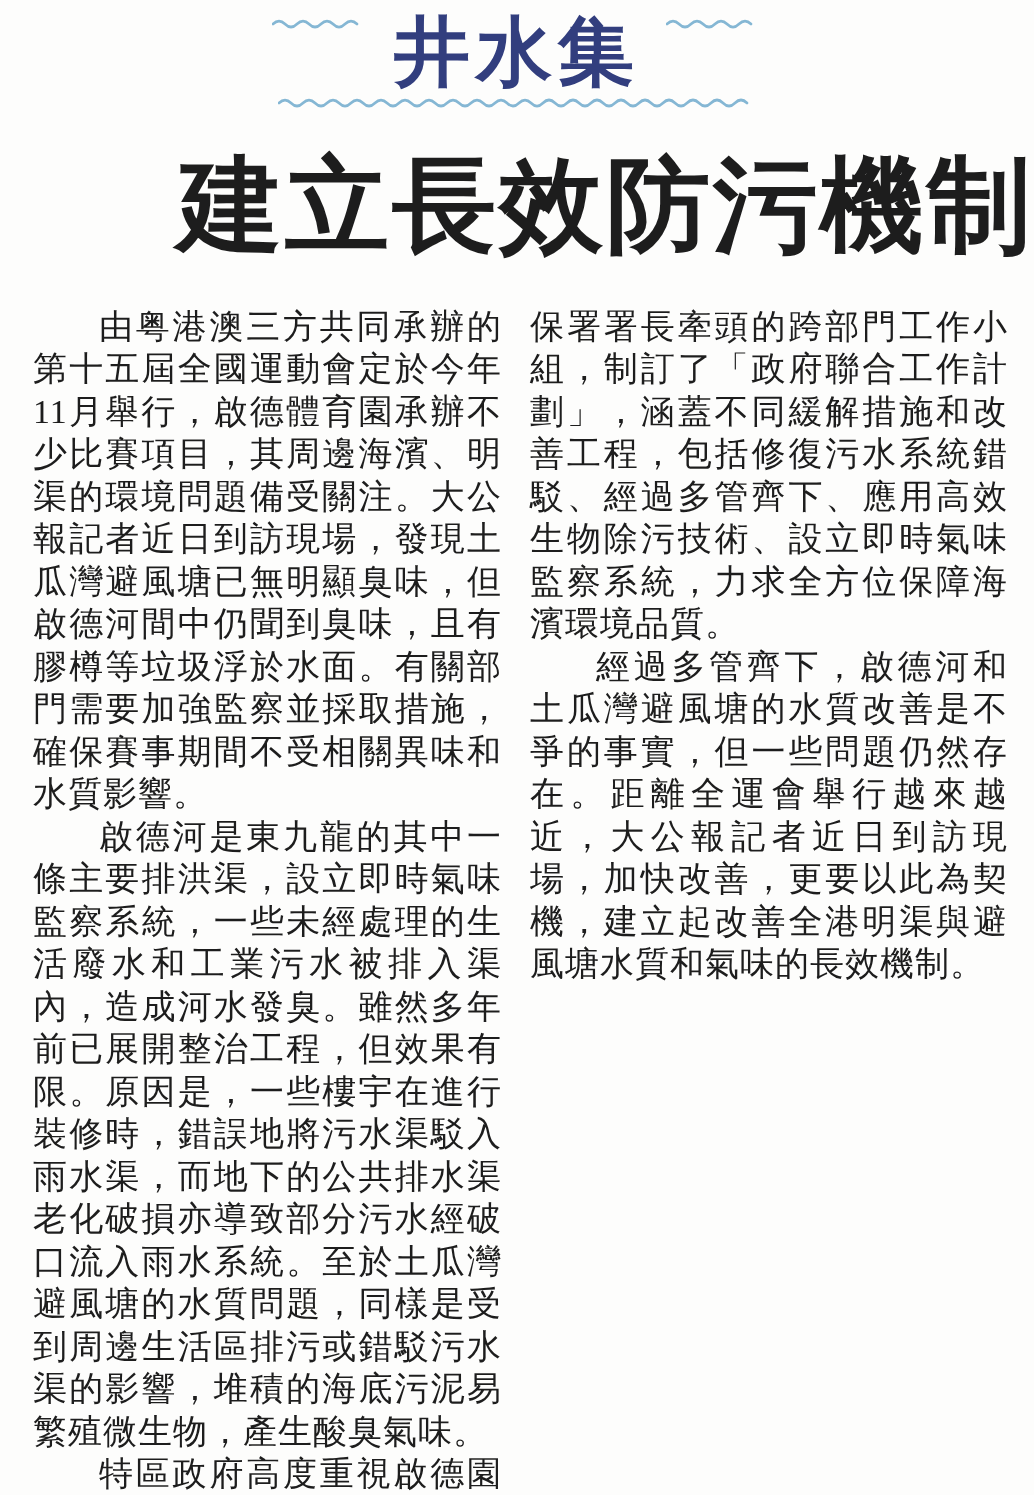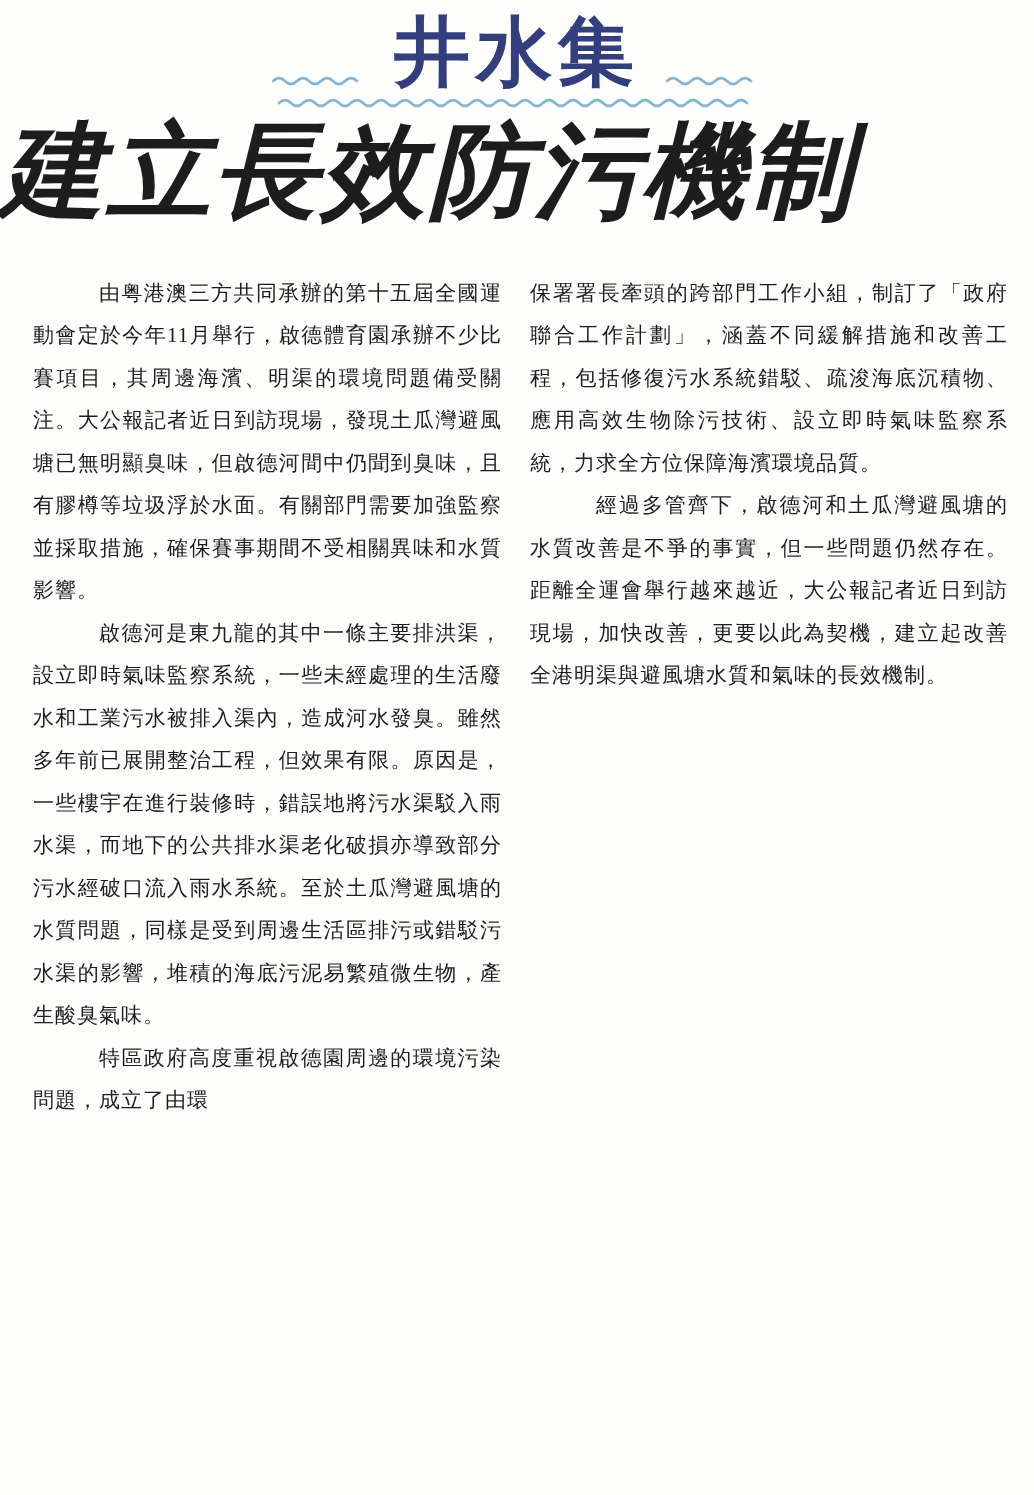--- a/index.html
+++ b/index.html
@@ -25,21 +25,20 @@
 
   
   .masthead {
     padding-top: 14px;
     display: flex;
     flex-direction: column;
     align-items: center;
   }
   .masthead-row {
     display: flex;
-    align-items: flex-end;
     gap: 24px;
   }
   .column-title {
     font-size: 76px;
     line-height: 1.0;
     font-weight: bold;
     color: var(--masthead-blue);
     letter-spacing: 6px;
     white-space: nowrap;
     padding: 0 2px;
@@ -49,42 +48,42 @@
   .wave-long  { width: 478px; height: 16px; margin-top: 3px; }
   .wave path {
     fill: none;
     stroke: var(--wave-blue);
     stroke-width: 2.6;
     stroke-linecap: round;
   }
 
   
   .headline {
-    text-align: left;
+    margin-top: 34px;
+    text-align: right;
     font-size: 104px;
     line-height: 1.22;
     font-weight: bold;
     color: var(--ink);
     letter-spacing: 3px;
     white-space: nowrap;
-    font-style: italic;
   }
 
   
   .article {
     margin-top: 36px;
     padding: 0 26px 0 33px;
     display: flex;
     gap: 28px;
   }
   .column { flex: 0 0 auto; }
   .column-left  { width: 469px; }
   .column-right { width: 478px; }
   .para {
-    font-size: 21px;
+    font-size: 34px;
     line-height: 42.5px;
     letter-spacing: 1px;
     color: var(--ink);
     text-align: justify;
     text-justify: inter-character;
   }
   .para.indent { text-indent: 66px; }
 </style>
 </head>
 <body>
@@ -108,18 +107,18 @@
 
   <h1 class="headline">建立長效防污機制</h1>
 
   <main class="article">
     <div class="column column-left">
       <p class="para indent">由粤港澳三方共同承辦的第十五屆全國運動會定於今年11月舉行，啟德體育園承辦不少比賽項目，其周邊海濱、明渠的環境問題備受關注。大公報記者近日到訪現場，發現土瓜灣避風塘已無明顯臭味，但啟德河間中仍聞到臭味，且有膠樽等垃圾浮於水面。有關部門需要加強監察並採取措施，確保賽事期間不受相關異味和水質影響。</p>
       <p class="para indent">啟德河是東九龍的其中一條主要排洪渠，設立即時氣味監察系統，一些未經處理的生活廢水和工業污水被排入渠內，造成河水發臭。雖然多年前已展開整治工程，但效果有限。原因是，一些樓宇在進行裝修時，錯誤地將污水渠駁入雨水渠，而地下的公共排水渠老化破損亦導致部分污水經破口流入雨水系統。至於土瓜灣避風塘的水質問題，同樣是受到周邊生活區排污或錯駁污水渠的影響，堆積的海底污泥易繁殖微生物，產生酸臭氣味。</p>
       <p class="para indent">特區政府高度重視啟德園周邊的環境污染問題，成立了由環</p>
     </div>
     <div class="column column-right">
-      <p class="para">保署署長牽頭的跨部門工作小組，制訂了「政府聯合工作計劃」，涵蓋不同緩解措施和改善工程，包括修復污水系統錯駁、疏浚海底沉積物、應用高效生物除污技術、設立即時氣味監察系統，力求全方位保障海濱環境品質。</p>
+      <p class="para">保署署長牽頭的跨部門工作小組，制訂了「政府聯合工作計劃」，涵蓋不同緩解措施和改善工程，包括修復污水系統錯駁、經過多管齊下、應用高效生物除污技術、設立即時氣味監察系統，力求全方位保障海濱環境品質。</p>
       <p class="para indent">經過多管齊下，啟德河和土瓜灣避風塘的水質改善是不爭的事實，但一些問題仍然存在。距離全運會舉行越來越近，大公報記者近日到訪現場，加快改善，更要以此為契機，建立起改善全港明渠與避風塘水質和氣味的長效機制。</p>
     </div>
   </main>
 
 </div>
 
 </body></html>

